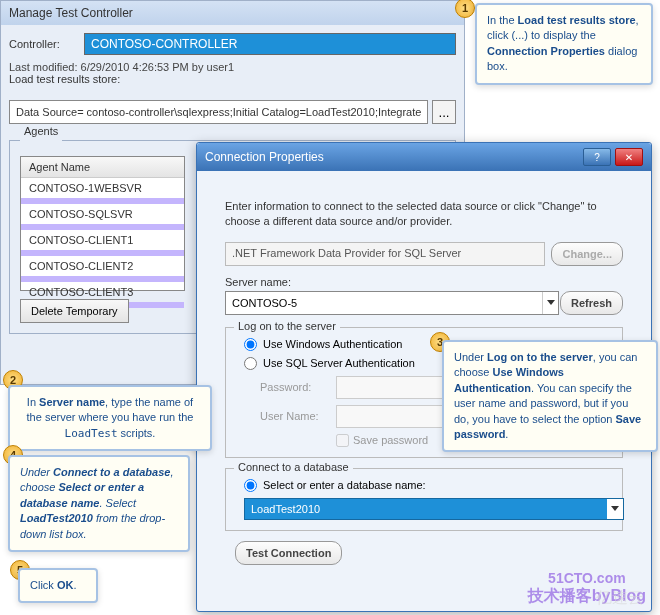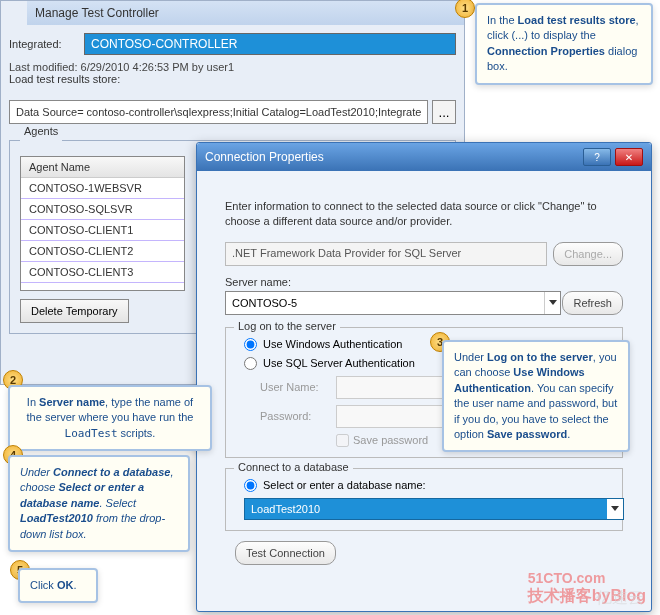--- a/index.html
+++ b/index.html
@@ -1,50 +1,50 @@
 <!DOCTYPE html>
 <html><head>
   <meta charset="utf-8">
   <style>
     * { box-sizing: border-box; margin: 0; padding: 0; font-family: 'Segoe UI', Tahoma, sans-serif; }
     body { width: 660px; height: 615px; background: #fff; position: relative; font-size: 11px; overflow: hidden; }
 
     
     .main-window { position: absolute; top: 0; left: 0; width: 465px; height: 385px; background: #e8eef7; border: 1px solid #a0b0c8; }
-    .main-titlebar { background: linear-gradient(#d4e2f4, #c0d3ec); padding: 5px 8px; font-size: 12px; color: #333; margin-left: 26px; }
+    .main-titlebar { background: linear-gradient(#d4e2f4, #c0d3ec); padding: 5px 8px; font-size: 12px; color: #333; }
     .main-body { padding: 8px; }
     .row { display: flex; align-items: center; margin-bottom: 6px; }
     .row label { width: 75px; color: #333; }
     .controller-input { flex: 1; background: #1e90d8; color: #fff; border: 1px solid #666; padding: 3px 6px; font-size: 12px; }
     .last-mod { color: #444; margin-bottom: 0; }
     .store-label { color: #333; margin-bottom: 15px; }
     .store-row { display: flex; margin-bottom: 10px; }
     .store-input { flex: 1; background: #fff; border: 1px solid #888; padding: 4px 6px; font-size: 11px; color: #333; }
     .ellipsis-btn { width: 24px; height: 24px; margin-left: 4px; border: 1px solid #888; background: #f4f4f4; cursor: pointer; }
 
     .agents-group { border: 1px solid #a0b0c8; padding: 10px; position: relative; background: #e8eef7; }
     .agents-group legend { font-size: 11px; padding: 0 4px; color: #333; background: #e8eef7; position: relative; top: -9px; }
     .agent-list { background: #fff; border: 1px solid #888; width: 165px; height: 135px; }
     .agent-header { background: linear-gradient(#f8f8f8,#e4e4e4); border-bottom: 1px solid #ccc; padding: 4px 8px; font-size: 11px; color: #333; }
-    .agent-item { padding: 4px 8px; font-size: 11px; color: #333; border-bottom: 1px solid #c4b5fd; }
+    .agent-item { padding: 4px 8px; font-size: 11px; color: #333; border-bottom: 6px solid #c4b5fd; }
     .delete-btn { margin-top: 8px; background: linear-gradient(#f8f8f8,#e4e4e4); border: 1px solid #888; padding: 5px 10px; font-size: 11px; cursor: pointer; }
 
     
     .conn-dialog { position: absolute; top: 142px; left: 196px; width: 456px; height: 470px; background: #eef3fa; border: 1px solid #3a72b5; border-radius: 3px; box-shadow: 0 3px 12px rgba(0,0,0,0.3); }
     .conn-titlebar { background: linear-gradient(#6aa4e4, #3a72b5); padding: 5px 8px; color: #fff; font-size: 12px; display: flex; align-items: center; justify-content: space-between; border-top-left-radius: 3px; border-top-right-radius: 3px; }
     .win-ctrls { display: flex; gap: 4px; }
     .win-btn { width: 28px; height: 18px; border-radius: 2px; display: flex; align-items: center; justify-content: center; font-size: 10px; color: #fff; }
     .win-btn.help { background: linear-gradient(#86b9e8,#3a72b5); border: 1px solid #2a5e95; }
     .win-btn.close { background: linear-gradient(#f08080,#c91818); border: 1px solid #a01010; }
     .conn-body { padding: 28px; }
     .conn-intro { color: #333; margin-bottom: 12px; line-height: 1.4; }
     .field-label { color: #333; margin-bottom: 3px; }
     .ds-row { display: flex; gap: 6px; margin-bottom: 10px; }
     .ds-display { flex: 1; background: #f4f4f4; border: 1px solid #bbb; padding: 4px 6px; color: #555; }
-    .btn { background: linear-gradient(#fdfdfd,#e8e8e8); border: 1px solid #999; padding: 5px 10px; font-size: 11px; color: #444; cursor: pointer; border-radius: 10px; }
+    .btn { background: linear-gradient(#fdfdfd,#e8e8e8); border: 1px solid #999; padding: 5px 10px; font-size: 11px; color: #444; cursor: pointer; border-radius: 10px; font-weight: bold; }
     .btn.disabled { color: #aaa; }
     .server-row { display: flex; gap: 1px; margin-bottom: 12px; }
     .server-combo { flex: 1; display: flex; border: 1px solid #888; background: #fff; }
     .server-combo input { flex: 1; border: none; padding: 4px 6px; font-size: 11px; outline: none; }
     .combo-arrow { width: 16px; display: flex; align-items: center; justify-content: center; background: #fff; border-left: 1px solid #ccc; cursor: pointer; }
     .combo-arrow::after { content: ''; border-left: 4px solid transparent; border-right: 4px solid transparent; border-top: 5px solid #333; }
 
     .logon-group { border: 1px solid #bbb; padding: 10px; position: relative; margin-bottom: 10px; }
     .logon-group .grp-title { position: absolute; top: -8px; left: 8px; background: #eef3fa; padding: 0 4px; font-size: 11px; color: #333; }
     .radio-row { display: flex; align-items: center; gap: 6px; margin-bottom: 6px; padding-left: 8px; }
@@ -63,39 +63,39 @@
 
     
     .callout { position: absolute; background: #fffef4; border: 2px solid #a6c2e4; border-radius: 4px; padding: 8px 10px; font-size: 11px; color: #1a4d8c; line-height: 1.4; box-shadow: 0 2px 6px rgba(0,0,0,0.15); }
     .callout b { font-weight: 600; }
     .callout-num { position: absolute; width: 20px; height: 20px; border-radius: 50%; background: radial-gradient(#ffe08a,#f0b030); border: 1px solid #c08000; display: flex; align-items: center; justify-content: center; font-size: 11px; font-weight: bold; color: #5a3a00; }
 
     .c1 { top: 3px; left: 475px; width: 178px; }
     .n1 { top: -2px; left: 455px; }
     .c2 { top: 385px; left: 8px; width: 204px; text-align: center; }
     .n2 { top: 370px; left: 3px; }
-    .c3 { top: 340px; left: 442px; width: 188px; }
+    .c3 { top: 340px; left: 442px; width: 216px; }
     .n3 { top: 332px; left: 430px; }
     .c4 { top: 455px; left: 8px; width: 182px; font-style: italic; }
     .n4 { top: 445px; left: 3px; }
     .c5 { top: 568px; left: 18px; width: 80px; }
     .n5 { top: 560px; left: 10px; }
 
-    .watermark { position: absolute; bottom: 8px; right: 14px; text-align: left; font-size: 14px; color: #ef4444; font-weight: bold; opacity: .5; margin-top: 24px; }
+    .watermark { position: absolute; bottom: 8px; right: 14px; text-align: center; font-size: 14px; color: #6d28d9; font-weight: bold; opacity: .5; margin-top: 24px; }
     .watermark small { font-size: 16px; display: block; }
     .watermark2 { position: absolute; bottom: 6px; right: 16px; color: #d6d6d8; font-size: 16px; opacity: .6; }
   </style>
 </head>
 <body>
 
 <div class="main-window">
   <div class="main-titlebar">Manage Test Controller</div>
   <div class="main-body">
     <div class="row">
-      <label>Integrated:</label>
+      <label>Controller:</label>
       <input class="controller-input" value="CONTOSO-CONTROLLER" style="">
     </div>
     <div class="last-mod">Last modified:  6/29/2010 4:26:53 PM by user1</div>
     <div class="store-label">Load test results store:</div>
     <div class="store-row">
       <input class="store-input" value="Data Source= contoso-controller\sqlexpress;Initial Catalog=LoadTest2010;Integrated Security" style="">
       <button class="ellipsis-btn">...</button>
     </div>
     <fieldset class="agents-group">
       <legend>Agents</legend>
@@ -141,26 +141,26 @@
       <div class="grp-title">Log on to the server</div>
       <div class="radio-row">
         <input type="radio" name="auth" checked="" style="">
         <span>Use Windows Authentication</span>
       </div>
       <div class="radio-row">
         <input type="radio" name="auth" style="">
         <span>Use SQL Server Authentication</span>
       </div>
       <div class="cred-row">
+        <label>Password:</label>
+        <input class="cred-input" type="password" disabled="" style="">
+      </div>
+      <div class="cred-row">
         <label>User Name:</label>
         <input class="cred-input" disabled="" style="">
-      </div>
-      <div class="cred-row">
-        <label>Password:</label>
-        <input class="cred-input" type="password" disabled="" style="">
       </div>
       <div class="check-row">
         <input type="checkbox" disabled="" style="">
         <span>Save password</span>
       </div>
     </div>
 
     <div class="conn-db-group">
       <div class="grp-title">Connect to a database</div>
       <div class="radio-row">

